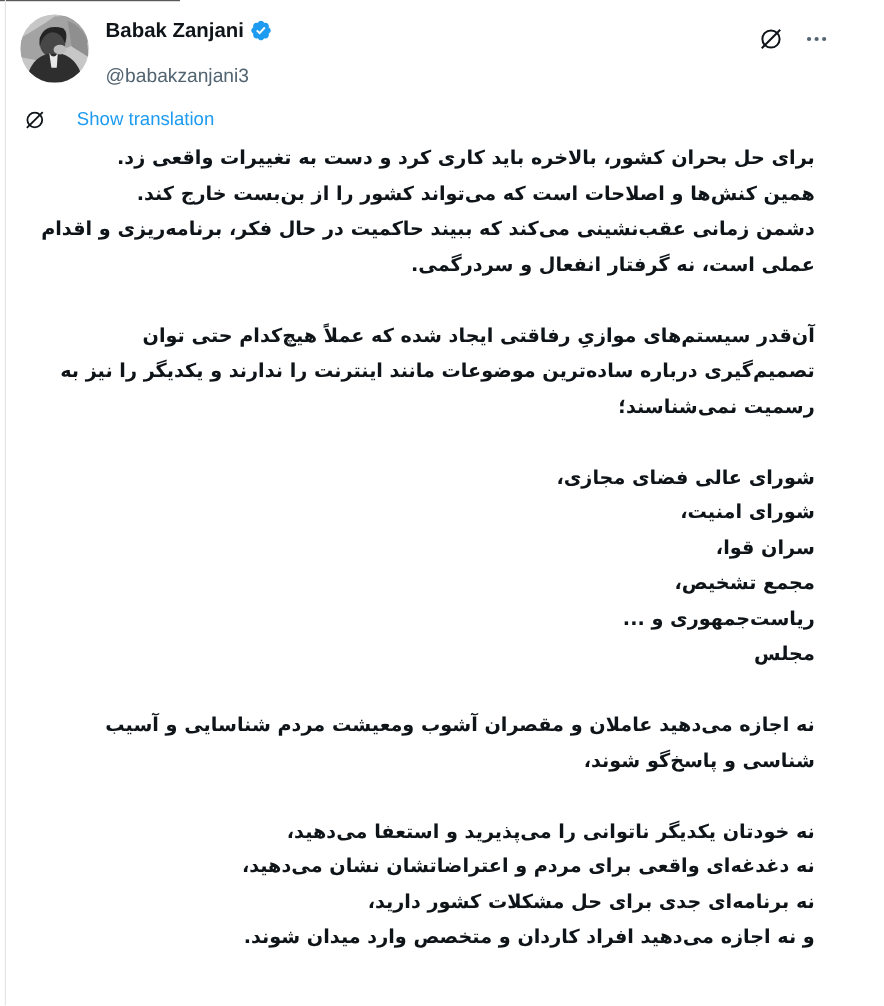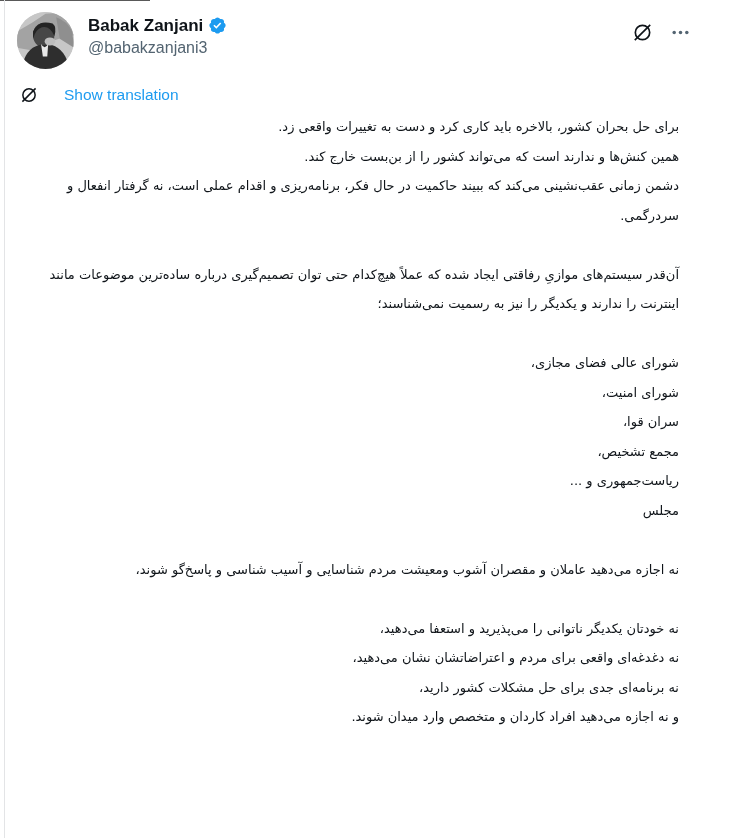--- a/index.html
+++ b/index.html
@@ -20,34 +20,35 @@
   .left-border{position:absolute;left:4px;top:0;bottom:0;width:1px;background:var(--border);}
   .top-artifact{position:absolute;left:0;top:0;width:150px;height:1px;background:#3c3c3c;opacity:.85;}
 
   .header{display:flex;align-items:flex-start;padding:12px 4px 0 17px;}
   .avatar{width:57px;height:57px;border-radius:50%;overflow:hidden;flex:0 0 auto;cursor:pointer;background:#c7c7c7;}
   .avatar svg{display:block;width:100%;height:100%;}
   .author{margin-left:14px;padding-top:3px;min-width:0;}
   .name-row{display:flex;align-items:center;gap:3px;}
   .name{font-weight:bold;font-size:17px;color:var(--text);line-height:21px;cursor:pointer;}
   .badge{display:inline-flex;margin-left:2px;}
-  .handle{font-size:16px;color:var(--secondary);line-height:20px;margin-top:2px;cursor:pointer;}
+  .handle{font-size:16px;color:var(--secondary);line-height:20px;margin-top:18px;cursor:pointer;}
   .actions{margin-left:auto;display:flex;align-items:center;gap:17px;padding:10px 6px 0 0;}
   .icon-btn{background:none;border:none;padding:0;margin:0;cursor:pointer;display:inline-flex;align-items:center;}
 
   .translation{display:flex;align-items:center;gap:26px;margin:16px 0 0 20px;cursor:pointer;width:max-content;}
   .translation .t-label{color:var(--accent);font-size:15.5px;line-height:20px;}
 
   .tweet-body{
     direction:rtl;
     padding:7px 22px 0 30px;
     font-family:"DejaVu Sans","Liberation Sans",sans-serif;
-    font-size:13px;
+    font-size:16px;
     line-height:29.5px;
     color:var(--text);
+    font-weight:bold;
   }
   .tweet-line{min-height:29.5px;}
 </style>
 </head>
 <body>
 
 <div class="page">
   <div class="top-artifact"></div>
   <div class="left-border"></div>
 
@@ -96,21 +97,21 @@
   <div class="translation">
     <svg width="18" height="18" viewBox="0 0 24 24">
       <circle cx="12" cy="12" r="8.2" fill="none" stroke="#0f1419" stroke-width="2"></circle>
       <line x1="3.2" y1="20.8" x2="20.8" y2="3.2" stroke="#0f1419" stroke-width="2"></line>
     </svg>
     <span class="t-label">Show translation</span>
   </div>
 
   <div class="tweet-body" dir="rtl" lang="fa">
       <div class="tweet-line">برای حل بحران کشور، بالاخره باید کاری کرد و دست به تغییرات واقعی زد.</div>
-      <div class="tweet-line">همین کنش‌ها و ندارند است که می‌تواند کشور را از بن‌بست خارج کند.</div>
+      <div class="tweet-line">همین کنش‌ها و اصلاحات است که می‌تواند کشور را از بن‌بست خارج کند.</div>
       <div class="tweet-line">دشمن زمانی عقب‌نشینی می‌کند که ببیند حاکمیت در حال فکر، برنامه‌ریزی و اقدام عملی است، نه گرفتار انفعال و سردرگمی.</div>
       <div class="tweet-line">&nbsp;</div>
       <div class="tweet-line">آن‌قدر سیستم‌های موازیِ رفاقتی ایجاد شده که عملاً هیچ‌کدام حتی توان تصمیم‌گیری درباره ساده‌ترین موضوعات مانند اینترنت را ندارند و یکدیگر را نیز به رسمیت نمی‌شناسند؛</div>
       <div class="tweet-line">&nbsp;</div>
       <div class="tweet-line">شورای عالی فضای مجازی،</div>
       <div class="tweet-line">شورای امنیت،</div>
       <div class="tweet-line">سران قوا،</div>
       <div class="tweet-line">مجمع تشخیص،</div>
       <div class="tweet-line">ریاست‌جمهوری و ...</div>
       <div class="tweet-line">مجلس</div>

